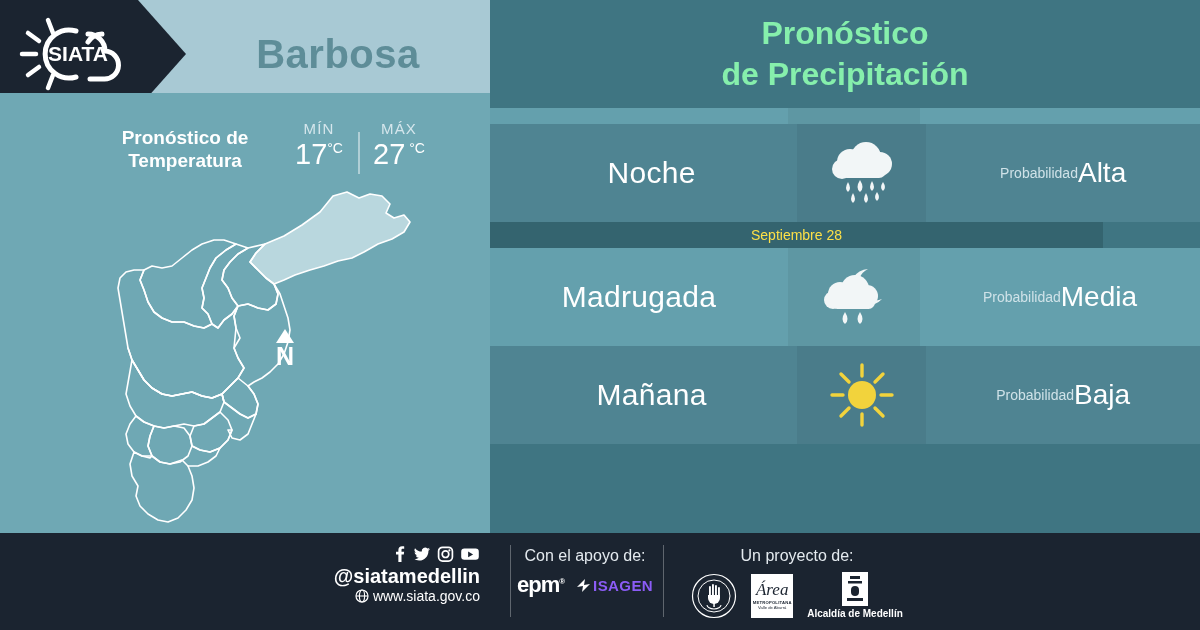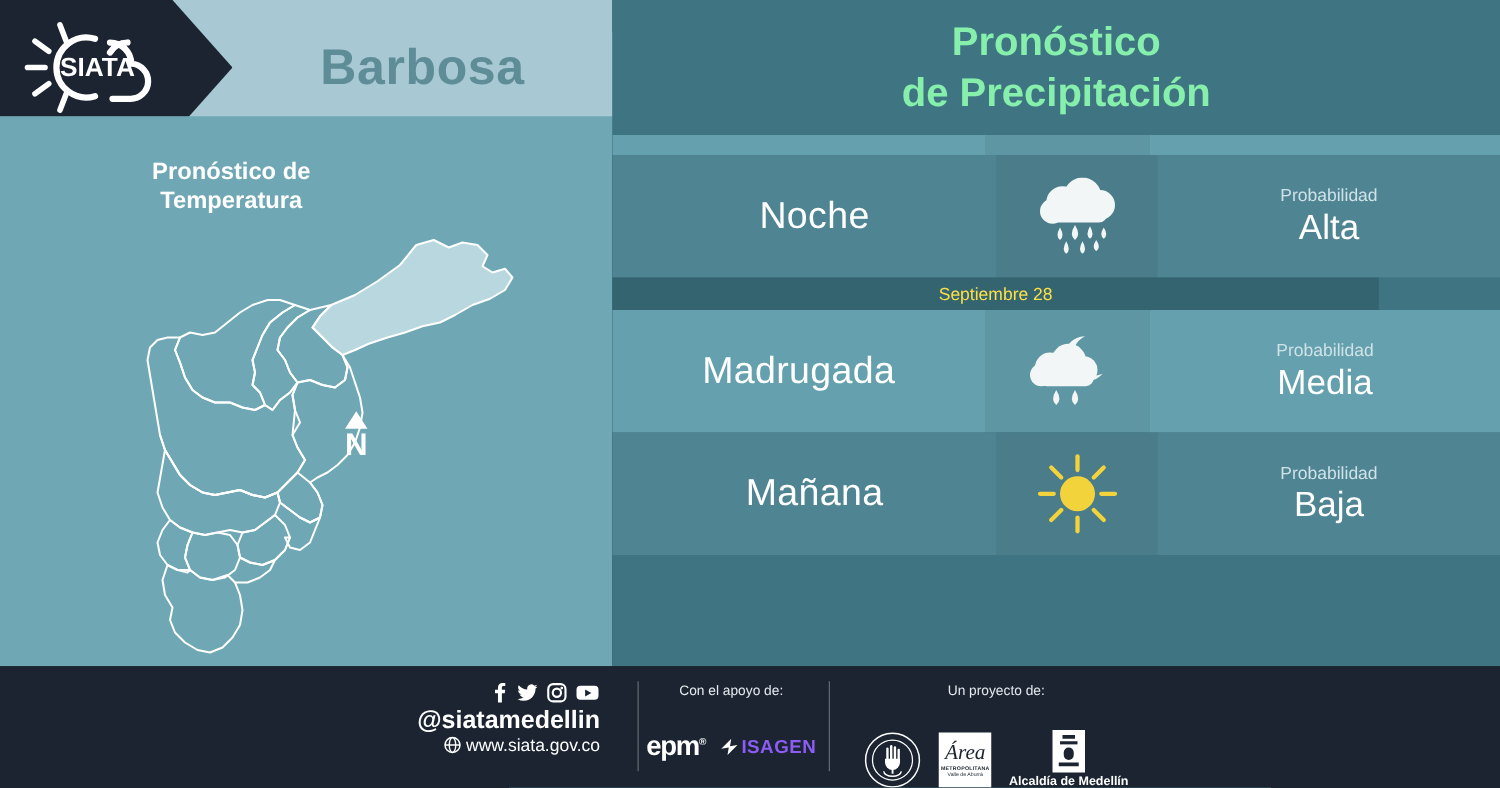--- a/index.html
+++ b/index.html
@@ -118,21 +118,21 @@
     display: flex; align-items: center; justify-content: center;
     font-size: 30px; color: #ffffff; letter-spacing: 0.3px;
   }
   .cell-icon {
     width: 132px;
     display: flex; align-items: center; justify-content: center;
     background: rgba(0,0,0,0.055);
   }
   .cell-prob {
     width: 280px;
-    display: flex; flex-direction: column;
+    display: flex; flex-direction: row;
     align-items: center; justify-content: center;
   }
   .prob-cap { font-size: 14px; color: #cfe2e8; line-height: 1.2; }
   .prob-val { font-size: 28px; color: #ffffff; line-height: 1.15; margin-top: 1px; }
 
   
   .footer {
     position: absolute; left: 0; top: 533px;
     width: 1200px; height: 97px;
     background: #1b2430;
@@ -145,21 +145,21 @@
   .f-handle { font-size: 20px; font-weight: bold; line-height: 1.15; }
   .f-site {
     font-size: 14px; line-height: 1.2;
     display: flex; align-items: center; justify-content: flex-end; gap: 4px;
   }
   .f-sep {
     position: absolute; top: 12px; width: 1px; height: 72px;
     background: rgba(255,255,255,.30);
   }
   .f-group { position: absolute; color: #ffffff; text-align: center; }
-  .f-group-cap { font-size: 11px; color: #e4eaef; margin-bottom: 25px; }
+  .f-group-cap { font-size: 16px; color: #e4eaef; margin-bottom: 7px; }
   .f-logos { display: flex; align-items: center; justify-content: center; gap: 12px; }
   .alc-text { font-size: 10px; font-weight: bold; color: #ffffff; }
 </style>
 </head>
 <body>
 
 <div class="page">
 
   <div class="left-col">
 
@@ -179,20 +179,31 @@
           <text x="64" y="47" font-family="Liberation Sans, sans-serif" font-size="21" font-weight="bold" fill="#ffffff" text-anchor="middle">SIATA</text>
         </svg>
       </div>
       <div class="city-name">Barbosa</div>
     </div>
 
     <div class="temp-block">
       <div class="temp-label">
         <span>Pronóstico de</span><br>
         <span>Temperatura</span>
+      </div>
+      <div class="temp-values">
+        <div class="temp-cell">
+          <div class="tc-cap">MÍN</div>
+          <div class="tc-val"><span>17</span><sup>°C</sup></div>
+        </div>
+        <div class="temp-div"></div>
+        <div class="temp-cell">
+          <div class="tc-cap">MÁX</div>
+          <div class="tc-val"><span>27</span><span class="sp-unit">°C</span></div>
+        </div>
       </div>
     </div>
 
     <div class="map-wrap">
       <svg class="map-svg" width="400" height="352" viewBox="0 0 400 352">
 
         <path fill="#b9d7de" stroke="#ffffff" stroke-width="1.6" stroke-linejoin="round" d="M213 62 L232 54 L250 43 L268 30 L281 14 L295 10 L307 16 L318 12 L330 14 L338 22 L334 31 L342 36 L352 33 L358 40 L352 50 L340 57 L326 62 L312 70 L300 76 L286 79 L272 84 L258 88 L243 93 L232 98 L222 102 L214 96 L206 88 L198 80 L204 71 Z"></path>
 
         <g fill="none" stroke="#ffffff" stroke-width="1.6" stroke-linejoin="round" stroke-linecap="round">
           <path d="M213 62 L204 71 L198 80 L206 88 L214 96 L222 102 L226 112 L224 122 L216 128 L206 126 L196 122 L186 124 L180 116 L176 106 L170 98 L172 88 L178 80 L186 72 L196 66 Z"></path>

